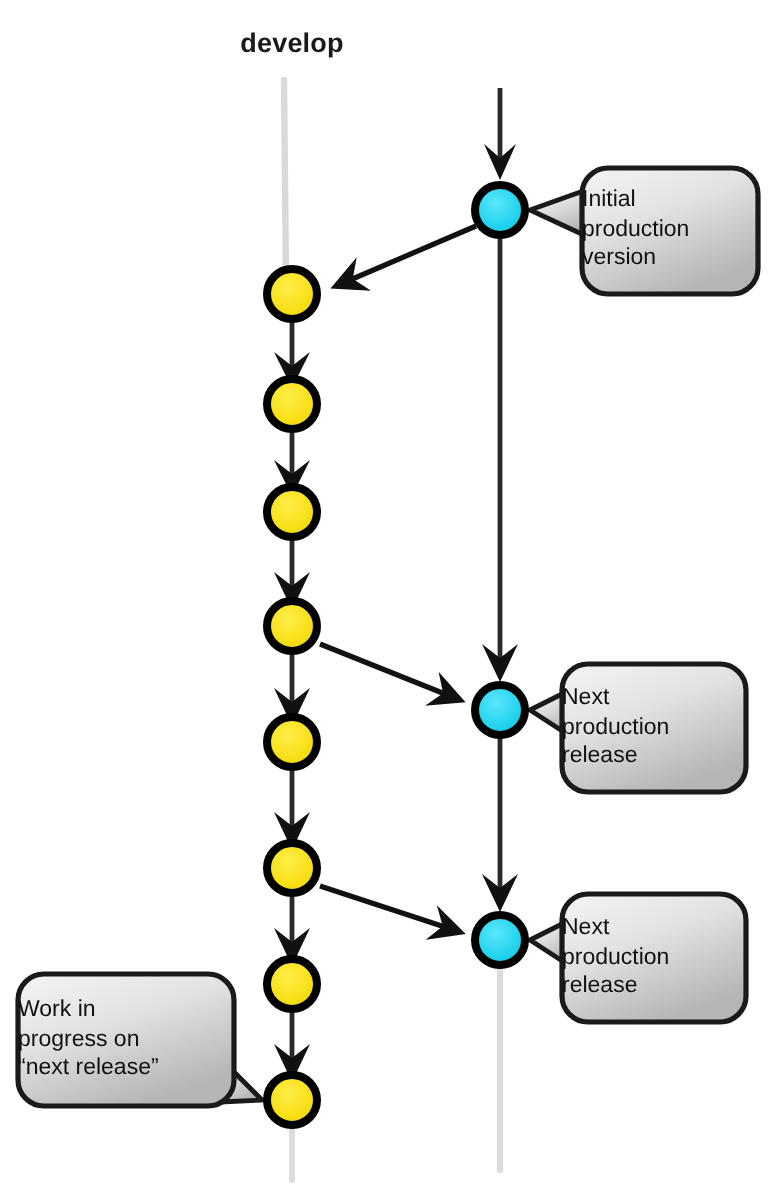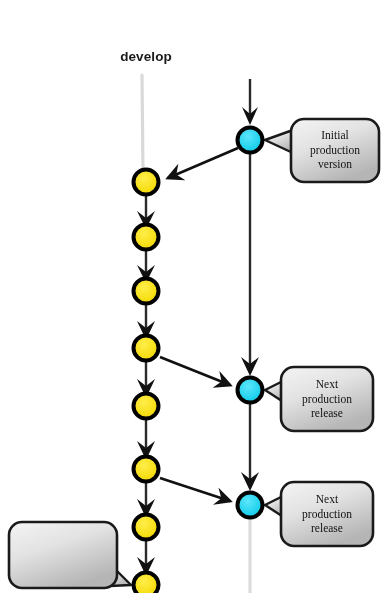--- a/index.html
+++ b/index.html
@@ -13,21 +13,20 @@
     position: relative;
     overflow: hidden;
     font-family: "Liberation Sans", sans-serif;
   }
   #diagram-root {
     position: absolute;
     left: 0;
     top: 0;
     width: 384px;
     height: 448px;
-    margin-top: 35px;
   }
   svg.canvas {
     position: absolute;
     left: 0;
     top: 0;
     width: 384px;
     height: 593px;
     display: block;
   }
   .branch-label {
@@ -35,24 +34,24 @@
     font-family: "Liberation Sans", sans-serif;
     font-size: 13.5px;
     font-weight: bold;
     color: #1a1a1a;
     text-align: center;
     white-space: nowrap;
     letter-spacing: 0.1px;
   }
   .callout-text {
     position: absolute;
-    font-family: Liberation Serif, serif;
+    font-family: Liberation Sans, sans-serif;
     font-size: 11.5px;
     color: #111111;
-    text-align: center;
+    text-align: left;
     line-height: 14.5px;
     white-space: pre-line;
     pointer-events: none;
   }
 </style>
 </head>
 <body>
 
 <div id="diagram-root">
 
@@ -165,14 +164,17 @@
 
   <div class="callout-text" style="left:291px; top:93px; width:88px;">Initial
 production
 version</div>
   <div class="callout-text" style="left:281px; top:342px; width:92px;">Next
 production
 release</div>
   <div class="callout-text" style="left:281px; top:457px; width:92px;">Next
 production
 release</div>
+  <div class="callout-text" style="left:9px; top:498px; width:108px;">Work in
+progress on
+“next release”</div>
 
 </div>
 
 </body></html>

